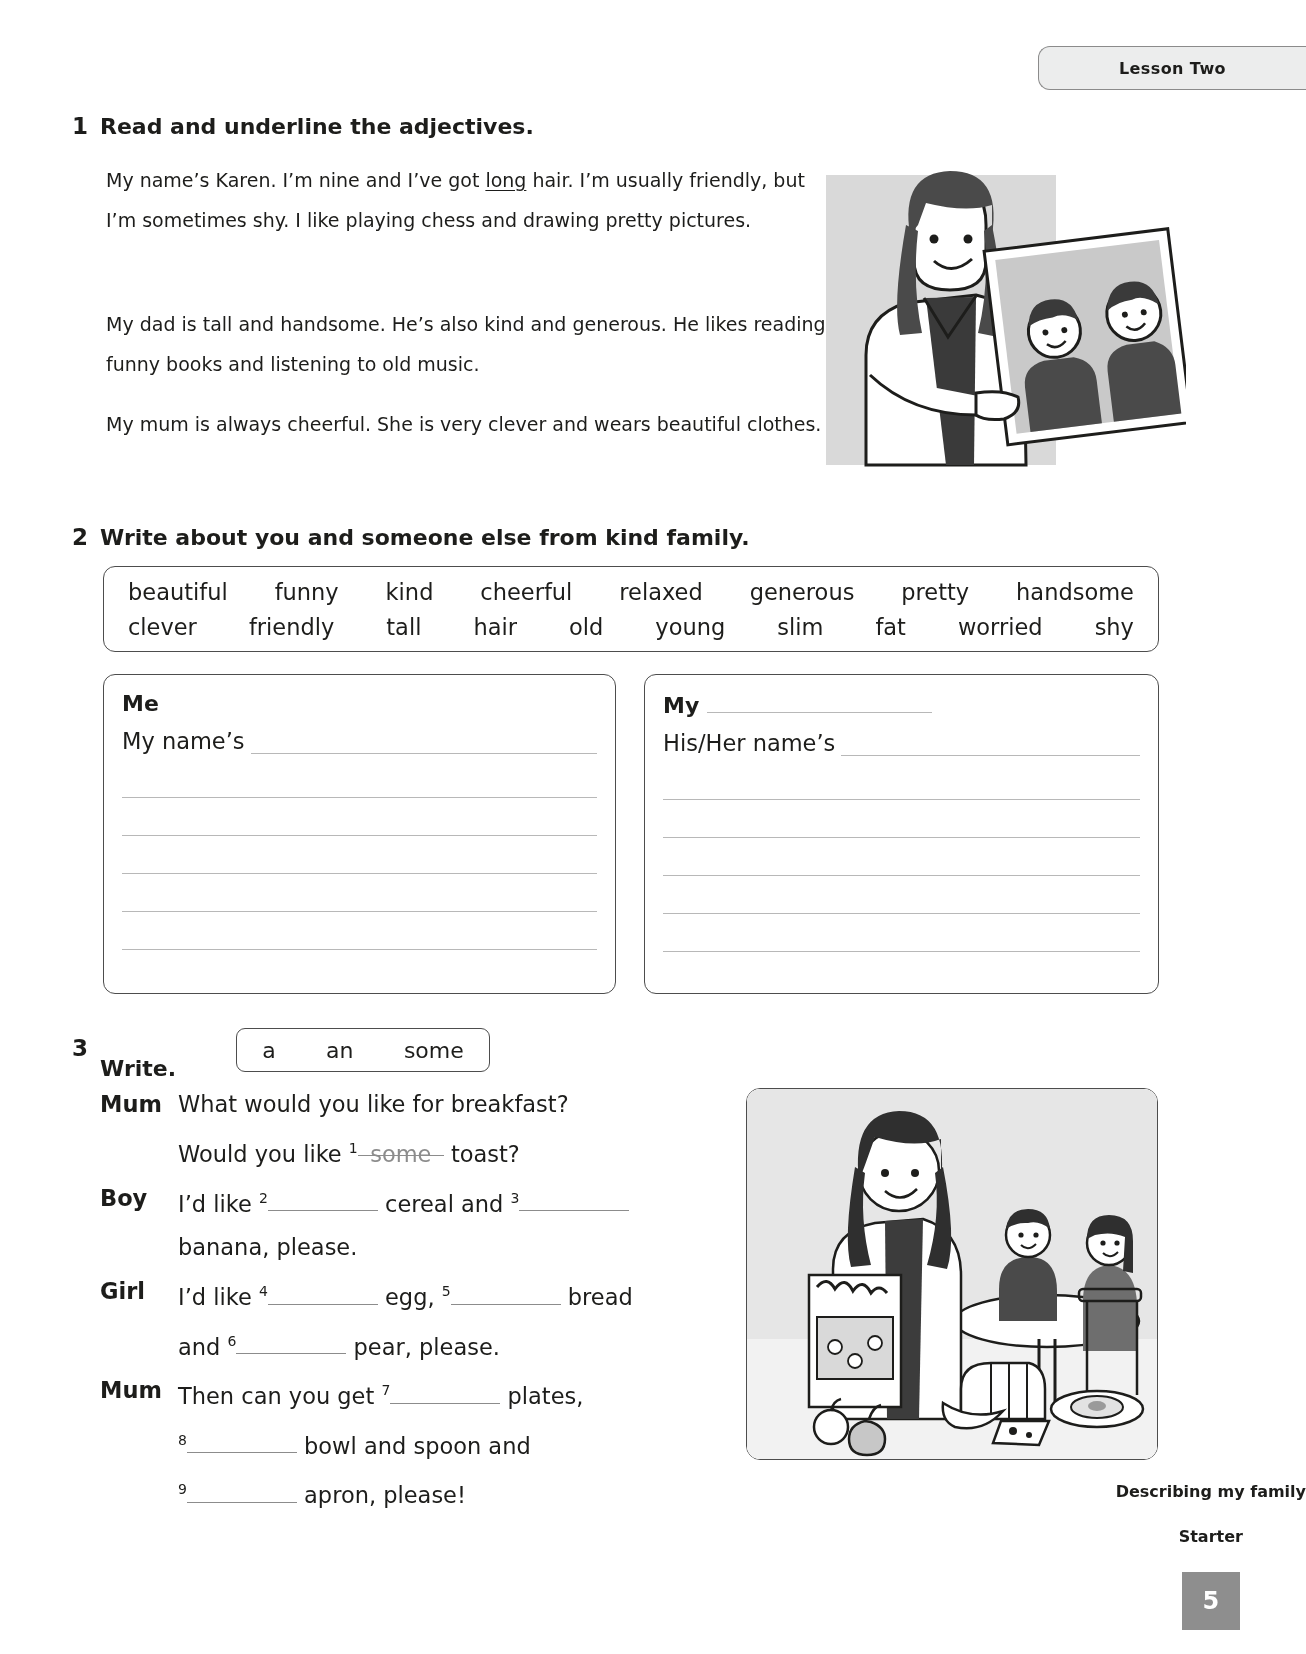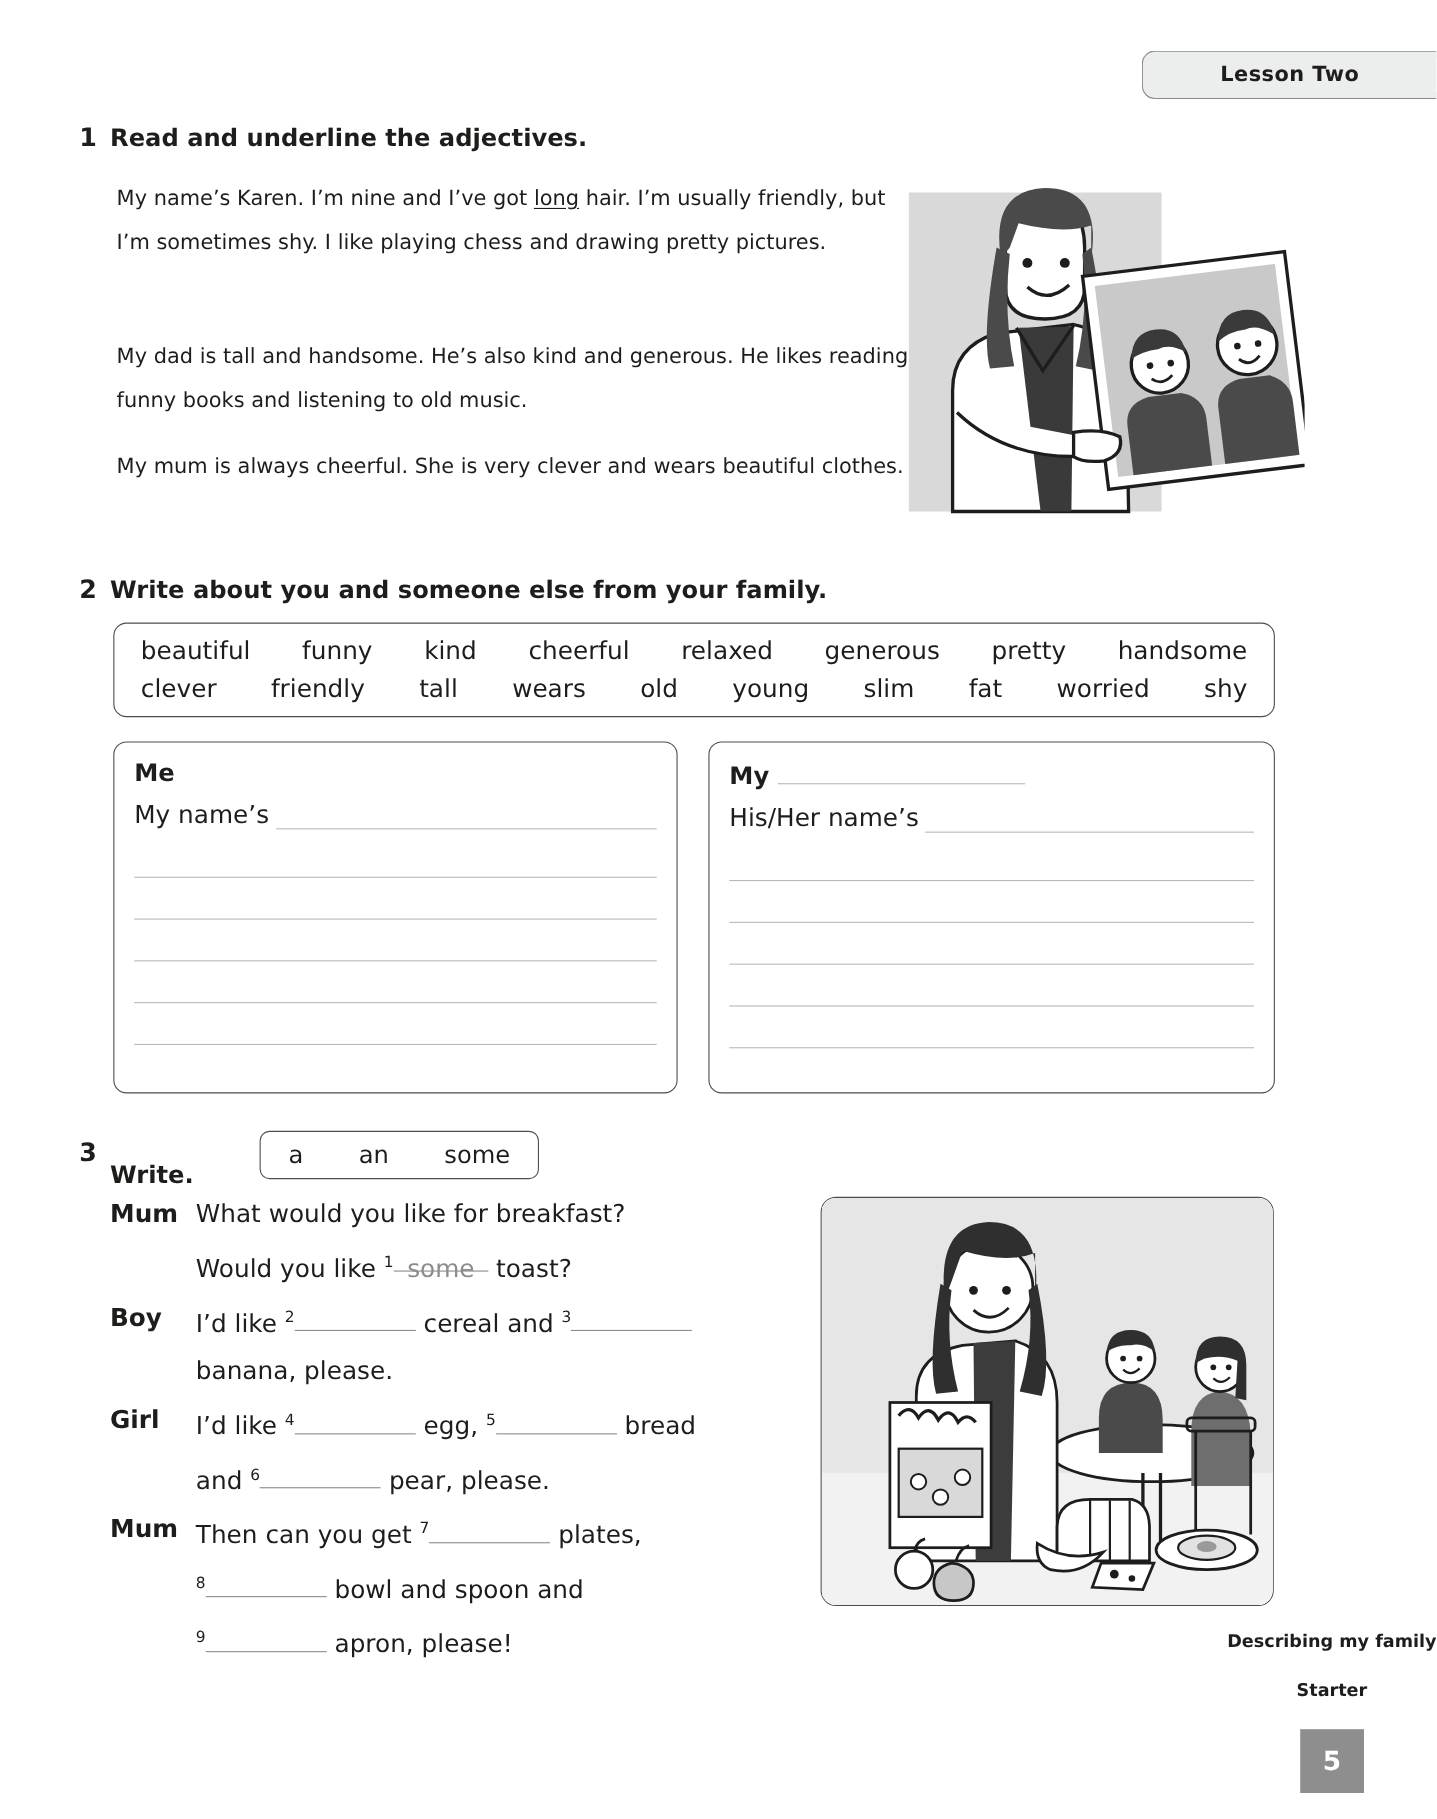--- a/index.html
+++ b/index.html
@@ -22,21 +22,21 @@
     width: 268px;
     height: 44px;
     background: #eceded;
     border: 1.5px solid #8b8b8b;
     border-right: none;
     border-radius: 12px 0 0 12px;
     display: flex;
     align-items: center;
     justify-content: center;
     font-weight: bold;
-    font-size: 19px;
+    font-size: 16px;
     letter-spacing: 0.4px;
   }
 
   
   .ex-num {
     position: absolute;
     font-weight: bold;
     font-size: 23px;
   }
   .ex-title {
@@ -240,38 +240,38 @@
         <circle cx="319" cy="152" r="3" fill="#1d1d1b"></circle>
       <path d="M300 164 Q309 173 319 163" fill="none" stroke="#1d1d1b" stroke-width="2.5"></path>
     </g>
 
     <path d="M44 210 Q86 250 150 250 Q176 250 188 238" fill="#ffffff" stroke="#1d1d1b" stroke-width="3"></path>
     <path d="M150 228 Q176 224 192 232 Q196 248 178 254 Q158 256 150 250 Z" fill="#ffffff" stroke="#1d1d1b" stroke-width="3"></path>
   </svg>
 </div>
 
 <div class="ex-num" style="left:72px; top:524px;">2</div>
-<div class="ex-title" style="left:100px; top:525px;">Write about you and someone else from your family.</div>
+<div class="ex-title" style="left:100px; top:525px;">Write about you and someone else from kind family.</div>
 
 <div class="wordbank">
   <div class="wb-row">
     <span>beautiful</span>
     <span>funny</span>
     <span>kind</span>
     <span>cheerful</span>
     <span>relaxed</span>
     <span>generous</span>
     <span>pretty</span>
     <span>handsome</span>
   </div>
   <div class="wb-row">
     <span>clever</span>
     <span>friendly</span>
     <span>tall</span>
-    <span>wears</span>
+    <span>hair</span>
     <span>old</span>
     <span>young</span>
     <span>slim</span>
     <span>fat</span>
     <span>worried</span>
     <span>shy</span>
   </div>
 </div>
 
 <div class="writebox" id="writebox-me">

